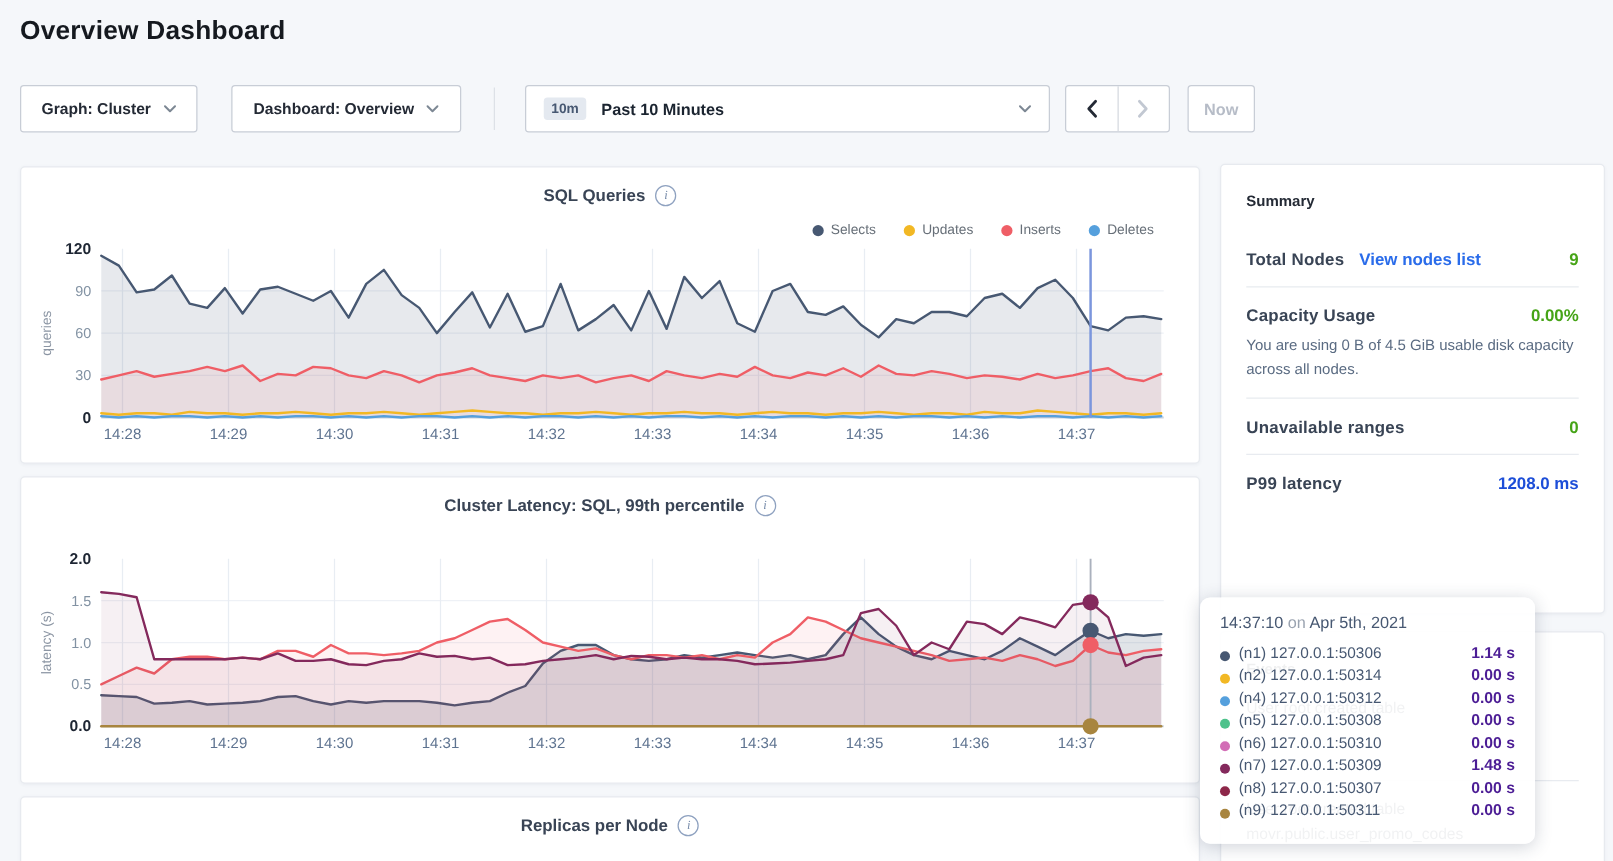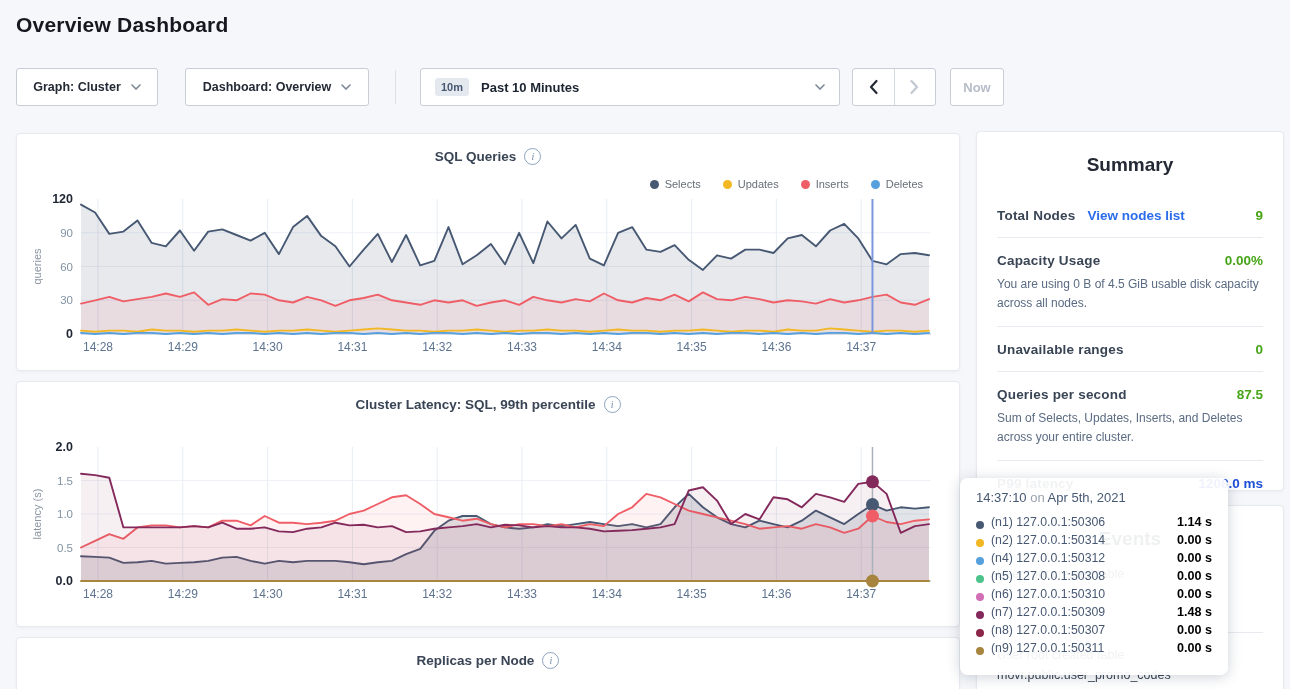--- a/index.html
+++ b/index.html
@@ -32,21 +32,21 @@
   .chart-title{font-size:13.5px;font-weight:bold;color:#394455;}
   .info-ic{width:15px;height:15px;border:1px solid #8fa2c0;border-radius:50%;color:#7489a8;
            font-size:10px;line-height:15px;text-align:center;font-family:"Liberation Serif",serif;font-style:italic;}
   .legend{position:absolute;right:36px;top:44px;display:flex;gap:22px;justify-content:flex-end;}
   .legend-item{display:flex;align-items:center;gap:6px;font-size:11px;color:#676f78;cursor:pointer;}
   .legend-dot{width:9px;height:9px;border-radius:50%;}
   .chart-svg{position:absolute;left:0;top:0;}
   svg text{font-family:"Liberation Sans",sans-serif;}
   
   #summary-card{left:976px;top:131px;width:308px;height:360px;padding:0 20px;}
-  .panel-title{margin-top:22px;text-align:center;font-size:19px;font-weight:bold;color:#242a35;}
+  .panel-title{margin-top:22px;text-align:left;font-size:12px;font-weight:bold;color:#242a35;}
   .sum-row{padding:15px 0 14px;border-bottom:1px solid #e8ebf0;}
   .sum-row:last-child{border-bottom:none;}
   .sum-top{display:flex;align-items:baseline;}
   .sum-label{font-size:13.5px;font-weight:bold;color:#394455;letter-spacing:.2px;}
   .sum-link{font-size:13.5px;font-weight:bold;margin-left:12px;cursor:pointer;text-decoration:none;}
   .sum-value{margin-left:auto;font-size:13.5px;font-weight:bold;}
   .sum-desc{margin-top:7px;font-size:12px;line-height:1.55;color:#5a6b82;}
   #summary-card .sum-row:first-of-type{margin-top:14px;padding-top:18px;}
   
   #events-card{left:976px;top:505px;width:308px;height:200px;padding:0 20px;}
@@ -54,21 +54,21 @@
   .event-item.first{margin-top:14px;padding-bottom:48px;border-bottom:1px solid #e8ebf0;}
   .event-item.second{padding-top:12px;}
   
   .tooltip{position:absolute;left:960px;top:478px;width:268px;height:197px;background:rgba(255,255,255,.93);
            border-radius:8px;box-shadow:0 2px 14px rgba(40,55,80,.22);box-sizing:border-box;padding:12px 16px 10px;}
   .tt-head{font-size:13px;color:#475872;}
   .tt-head .on{color:#9aa3b0;}
   .tt-row{display:flex;align-items:flex-end;gap:7px;height:18px;}
   .tt-dot{width:8px;height:8px;border-radius:50%;flex:none;}
   .tt-node{font-size:12.3px;color:#475872;white-space:nowrap;}
-  .tt-val{margin-left:auto;font-size:12.6px;font-weight:bold;color:#000000;}
+  .tt-val{margin-left:auto;font-size:12.6px;font-weight:bold;color:#4c1d95;}
 </style>
 </head>
 <body>
 
 <div class="app">
 
   <div class="page-title">Overview Dashboard</div>
 
   <div class="btn dd" style="left:185px;width:184px;">
     <span>Dashboard: Overview</span>
@@ -252,28 +252,20 @@
 
   <div class="sum-row">
     <div class="sum-top">
       <span class="sum-label">Unavailable ranges</span>
 
       <span class="sum-value" style="color: rgb(70, 164, 23);">0</span>
     </div>
 
   </div>
 
-  <div class="sum-row">
-    <div class="sum-top">
-      <span class="sum-label">Queries per second</span>
-
-      <span class="sum-value" style="color: rgb(70, 164, 23);">87.5</span>
-    </div>
-    <div class="sum-desc">Sum of Selects, Updates, Inserts, and Deletes across your entire cluster.</div>
-  </div>
 
   <div class="sum-row">
     <div class="sum-top">
       <span class="sum-label">P99 latency</span>
 
       <span class="sum-value" style="color: #1d4ed8;">1208.0 ms</span>
     </div>
 
   </div>
 </div>

